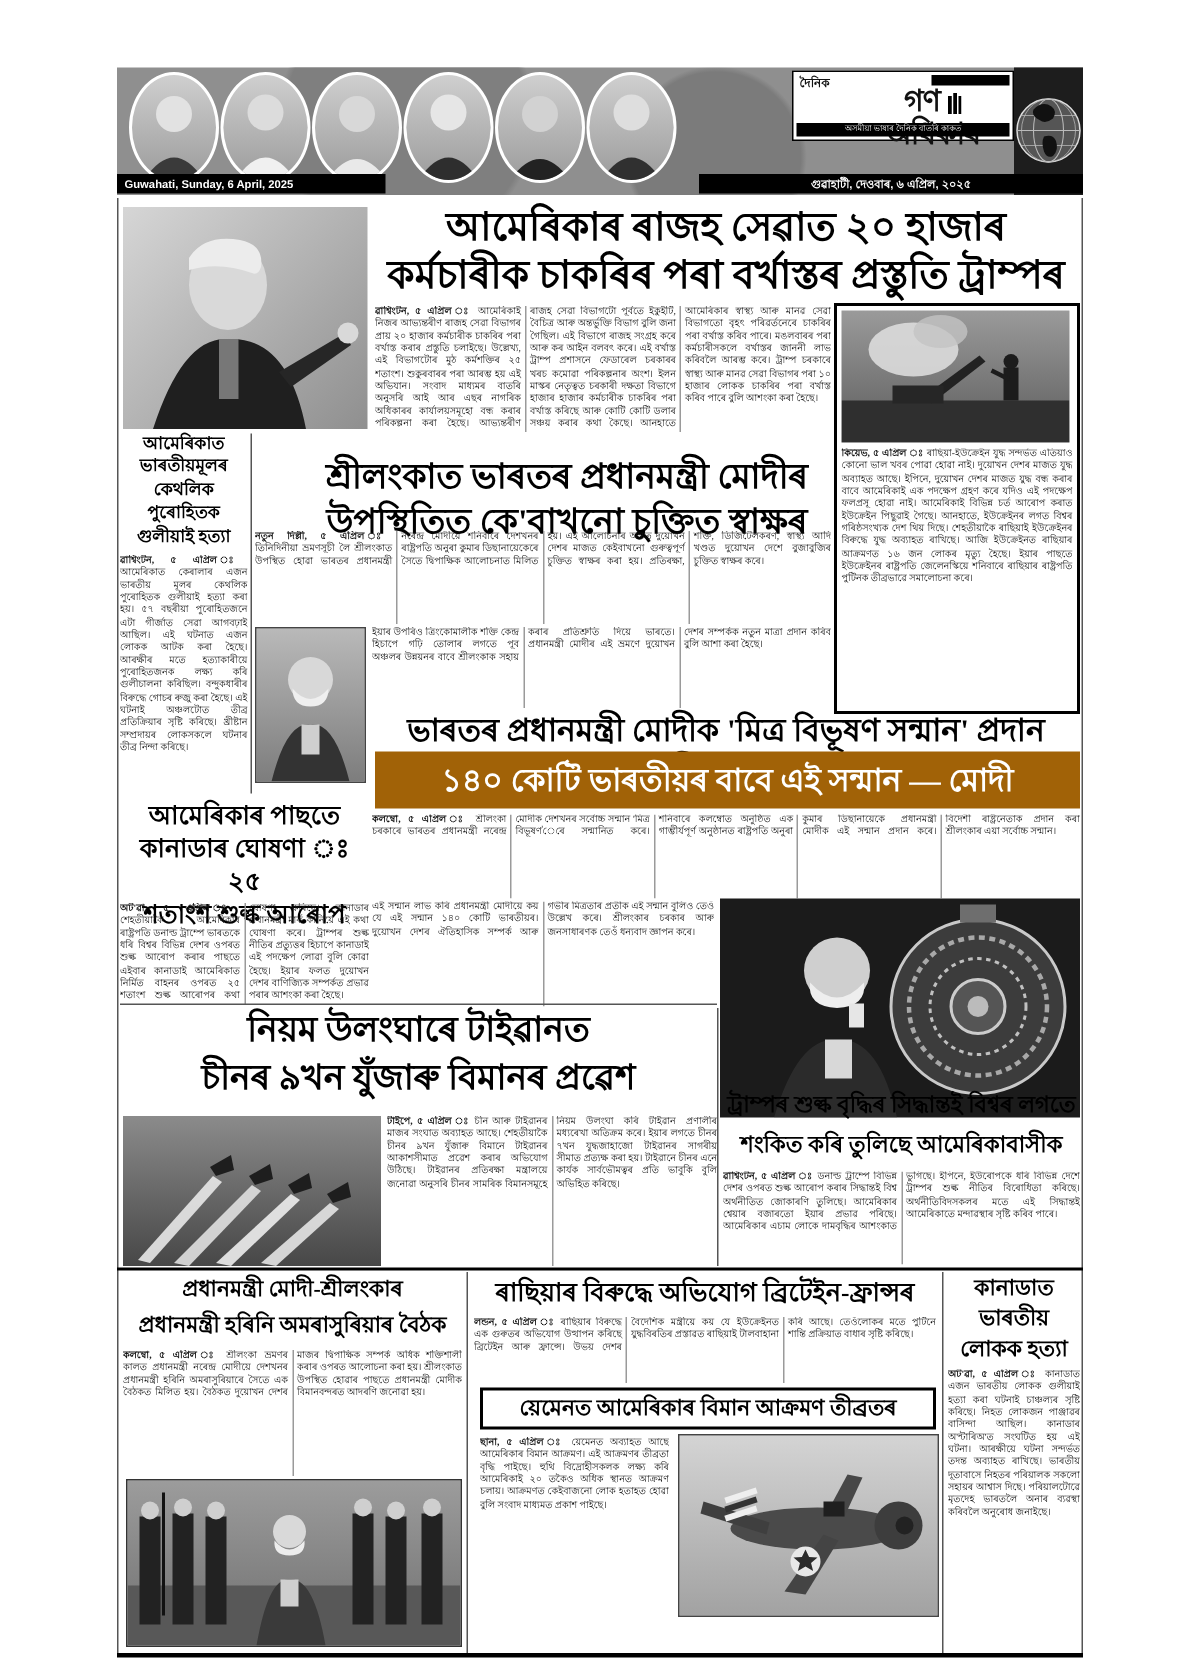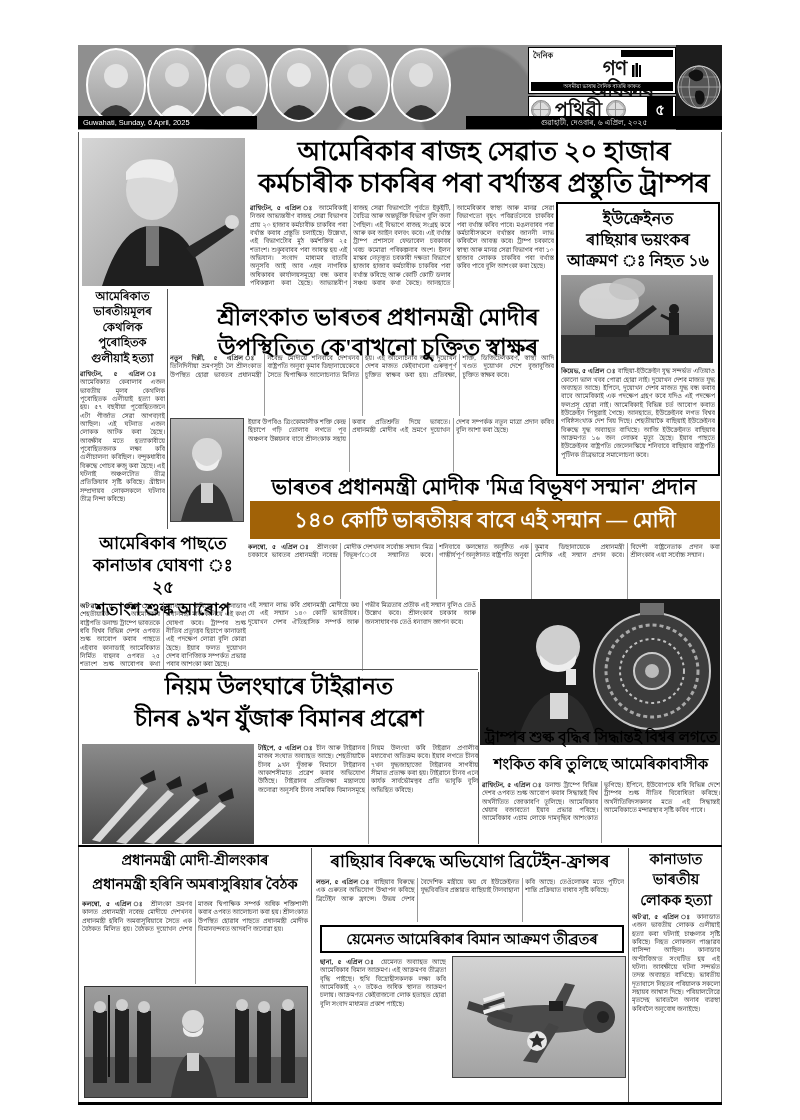--- a/index.html
+++ b/index.html
@@ -16,21 +16,21 @@
   .hline{height:1px;background:#555;}
   .photo{overflow:hidden;}
   
   #masthead{left:78px;top:45px;width:644px;height:85px;
     background:radial-gradient(circle at 30% 40%, #7f7f7f 0 18%, transparent 19%),
                radial-gradient(circle at 62% 70%, #7b7b7b 0 14%, transparent 15%),
                #8f8f8f;}
   .oval{width:56px;height:70px;border:2px solid #fff;border-radius:50%;overflow:hidden;
         background:linear-gradient(#cfcfcf,#9c9c9c);top:3px;}
   .datebar{background:#000;color:#fff;font-size:7.5px;line-height:13px;height:13px;padding-left:5px;
-           font-family:"Liberation Sans",sans-serif;font-weight:400;}
+           font-family:"Liberation Sans",sans-serif;font-weight:700;}
   #logo-box{left:450px;top:2px;width:148px;height:47px;background:#fff;border:1px solid #000;box-sizing:border-box;}
   #logo-title{font-size:20px;font-weight:900;line-height:22px;text-align:center;letter-spacing:-0.5px;padding-left:40px;}
   #logo-daily{position:absolute;left:4px;top:1px;font-size:8px;font-weight:700;font-family:Liberation Serif, serif;}
   #logo-topbar{position:absolute;right:2px;top:2px;width:52px;height:7px;background:#000;}
   #logo-tagline{position:absolute;left:2px;right:2px;bottom:2px;height:9px;background:#000;color:#fff;
                 font-size:5.5px;line-height:9px;text-align:center;}
   #prithivi-row{left:450px;top:51px;width:148px;height:28px;background:#fff;border:1px solid #000;
                 box-sizing:border-box;display:flex;align-items:center;gap:4px;padding:0 2px;}
   #prithivi-label{font-size:19px;font-weight:900;line-height:26px;}
   .globe-doodle{width:18px;height:18px;border-radius:50%;border:1px solid #888;
@@ -96,26 +96,20 @@
       <svg width="10" height="14" style="vertical-align:-2px;">
           <rect x="1" y="2" width="2.5" height="12" fill="#000"></rect>
           <rect x="4.5" y="0" width="2.5" height="14" fill="#000"></rect>
           <rect x="8" y="2" width="2" height="12" fill="#000"></rect>
         </svg>
       <span>অধিকাৰ</span>
     </div>
     <div id="logo-tagline">অসমীয়া ভাষাৰ দৈনিক বাতৰি কাকত</div>
   </div>
 
-  <div id="prithivi-row" class="abs">
-    <span class="globe-doodle"></span>
-    <span id="prithivi-label">পৃথিৱী</span>
-    <span class="globe-doodle"></span>
-    <span id="page-num-box">৫</span>
-  </div>
 
   <div id="globe-panel" class="abs">
     <svg width="46" height="85" viewBox="0 0 46 85">
       <circle cx="23" cy="42" r="21" fill="#555" stroke="#ddd" stroke-width="1"></circle>
       <ellipse cx="23" cy="42" rx="10" ry="21" fill="none" stroke="#bbb" stroke-width="0.7"></ellipse>
       <ellipse cx="23" cy="42" rx="18" ry="21" fill="none" stroke="#bbb" stroke-width="0.5"></ellipse>
       <line x1="2" y1="42" x2="44" y2="42" stroke="#bbb" stroke-width="0.7"></line>
       <line x1="4" y1="32" x2="42" y2="32" stroke="#bbb" stroke-width="0.5"></line>
       <line x1="4" y1="52" x2="42" y2="52" stroke="#bbb" stroke-width="0.5"></line>
       <path d="M13 28 q6 -6 12 -2 q4 3 1 8 q-5 4 -9 1 q-6 -3 -4 -7 Z" fill="#111"></path>
@@ -140,23 +134,20 @@
     <circle cx="150" cy="84" r="7" fill="#d9d9d9"></circle>
   </svg>
 </div>
 <h1 id="lead-headline" class="abs hl" style="margin:0;">আমেৰিকাৰ ৰাজহ সেৱাত ২০ হাজাৰ
 কৰ্মচাৰীক চাকৰিৰ পৰা বৰ্খাস্তৰ প্ৰস্তুতি ট্ৰাম্পৰ</h1>
 <div class="abs body-text cols-3" style="left:250px;top:204px;width:304px;height:84px;">
   <b>ৱাশ্বিংটন, ৫ এপ্ৰিল ঃ </b><span>আমেৰিকাই নিজৰ আভ্যন্তৰীণ ৰাজহ সেৱা বিভাগৰ প্ৰায় ২০ হাজাৰ কৰ্মচাৰীক চাকৰিৰ পৰা বৰ্খাস্ত কৰাৰ প্ৰস্তুতি চলাইছে। উল্লেখ্য, এই বিভাগটোৰ মুঠ কৰ্মশক্তিৰ ২৫ শতাংশ। শুকুৰবাৰৰ পৰা আৰম্ভ হয় এই অভিযান। সংবাদ মাধ্যমৰ বাতৰি অনুসৰি আই আৰ এছৰ নাগৰিক অধিকাৰৰ কাৰ্যালয়সমূহো বন্ধ কৰাৰ পৰিকল্পনা কৰা হৈছে। আভ্যন্তৰীণ ৰাজহ সেৱা বিভাগটো পূৰ্বতে ইকুইটি, বৈচিত্ৰ আৰু অন্তৰ্ভুক্তি বিভাগ বুলি জনা গৈছিল। এই বিভাগে ৰাজহ সংগ্ৰহ কৰে আৰু কৰ আইন বলবৎ কৰে। এই বৰ্খাস্ত ট্ৰাম্প প্ৰশাসনে ফেডাৰেল চৰকাৰৰ খৰচ কমোৱা পৰিকল্পনাৰ অংশ। ইলন মাস্কৰ নেতৃত্বত চৰকাৰী দক্ষতা বিভাগে হাজাৰ হাজাৰ কৰ্মচাৰীক চাকৰিৰ পৰা বৰ্খাস্ত কৰিছে আৰু কোটি কোটি ডলাৰ সঞ্চয় কৰাৰ কথা কৈছে। আনহাতে আমেৰিকাৰ স্বাস্থ্য আৰু মানৱ সেৱা বিভাগতো বৃহৎ পৰিৱৰ্তনেৰে চাকৰিৰ পৰা বৰ্খাস্ত কৰিব পাৰে। মঙলবাৰৰ পৰা কৰ্মচাৰীসকলে বৰ্খাস্তৰ জাননী লাভ কৰিবলৈ আৰম্ভ কৰে। ট্ৰাম্প চৰকাৰে স্বাস্থ্য আৰু মানৱ সেৱা বিভাগৰ পৰা ১০ হাজাৰ লোকক চাকৰিৰ পৰা বৰ্খাস্ত কৰিব পাৰে বুলি আশংকা কৰা হৈছে।</span>
 </div>
 
 <div id="ukraine-box" class="abs">
-  <h2 class="hl" style="margin:2px 0 4px;" id="ukraine-headline">ইউক্ৰেইনত
-ৰাছিয়াৰ ভয়ংকৰ
-আক্ৰমণ ঃ নিহত ১৬</h2>
   <div class="photo" style="width:152px;height:88px;background:linear-gradient(#9a9a9a,#5c5c5c);">
     <svg width="152" height="88" viewBox="0 0 152 88">
       <rect x="0" y="60" width="152" height="28" fill="#2f2f2f"></rect>
       <ellipse cx="48" cy="26" rx="30" ry="18" fill="#dcdcdc" opacity="0.9"></ellipse>
       <ellipse cx="66" cy="14" rx="18" ry="11" fill="#c3c3c3" opacity="0.8"></ellipse>
       <path d="M54 58 L92 30 L96 34 L60 62 Z" fill="#222"></path>
       <rect x="34" y="50" width="34" height="12" fill="#262626"></rect>
       <rect x="108" y="38" width="10" height="22" fill="#1c1c1c"></rect>
       <circle cx="113" cy="34" r="5" fill="#1c1c1c"></circle>
       <line x1="100" y1="40" x2="112" y2="46" stroke="#1c1c1c" stroke-width="3"></line>

